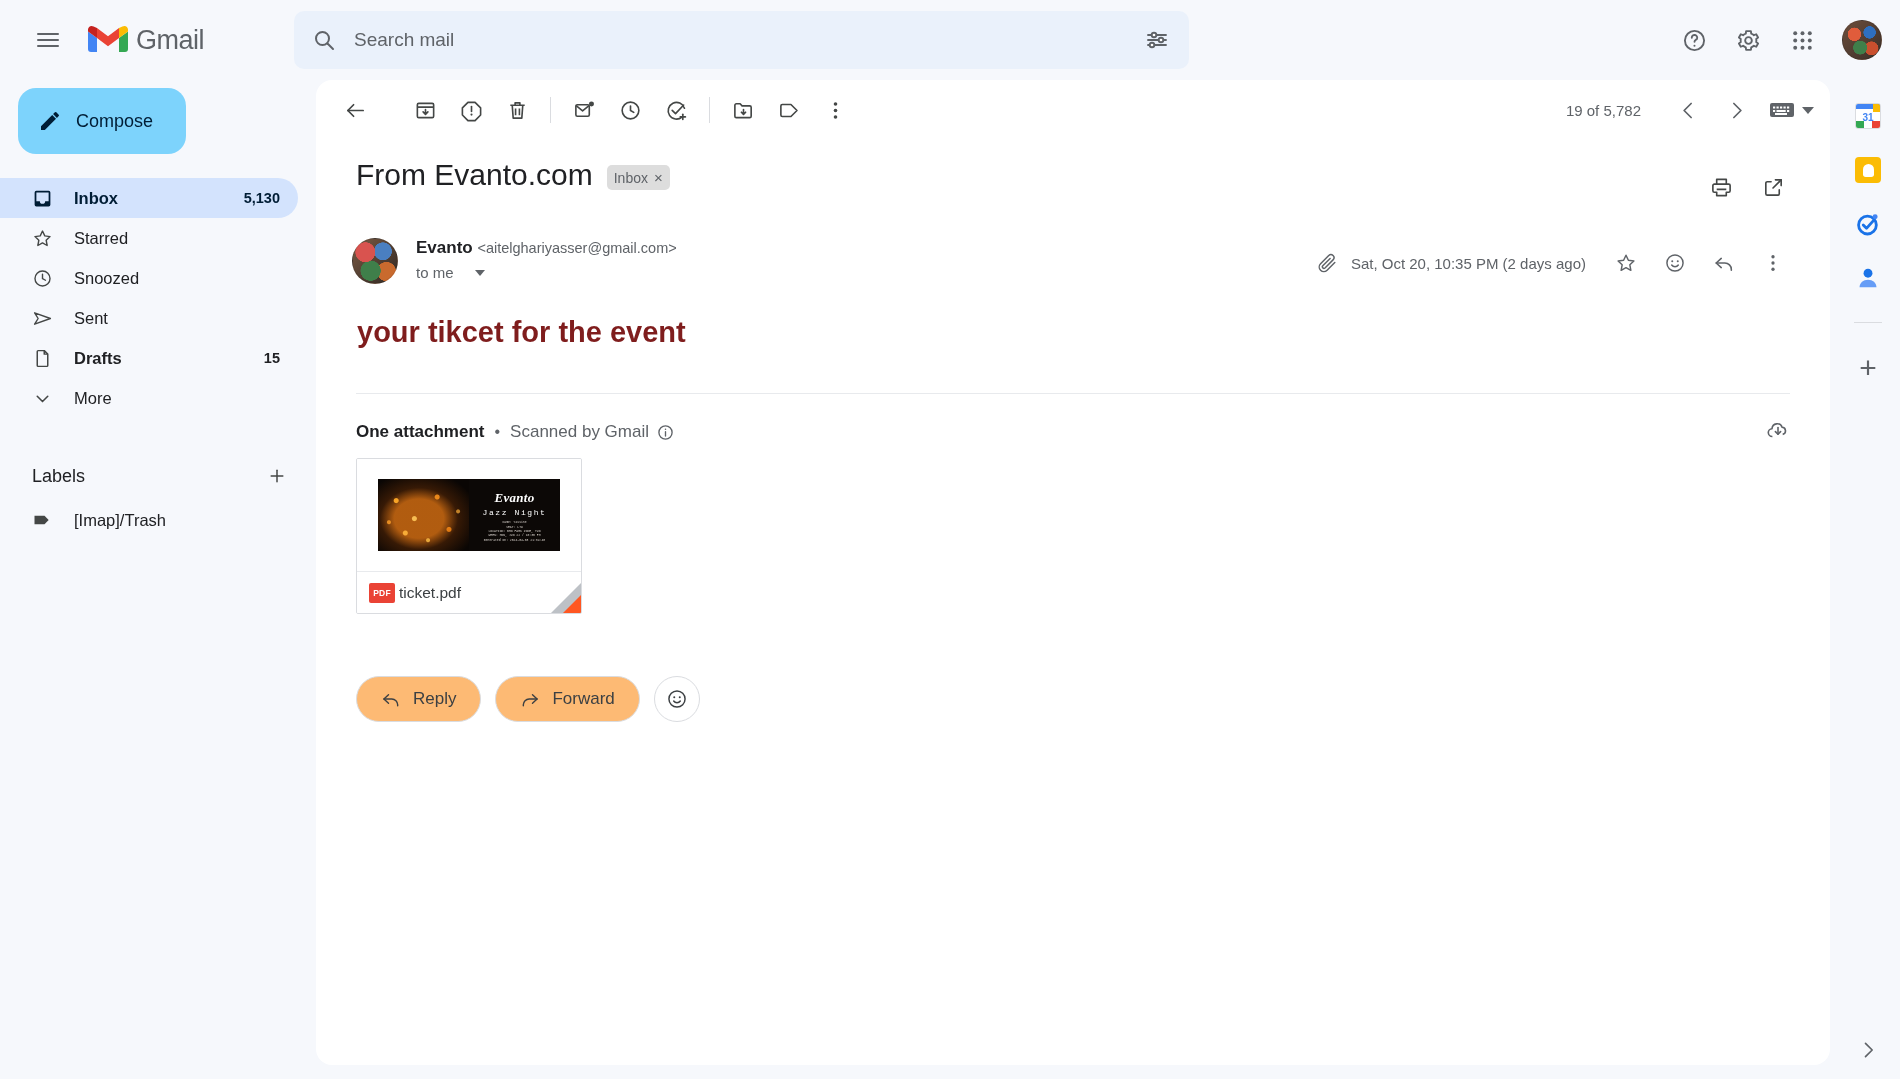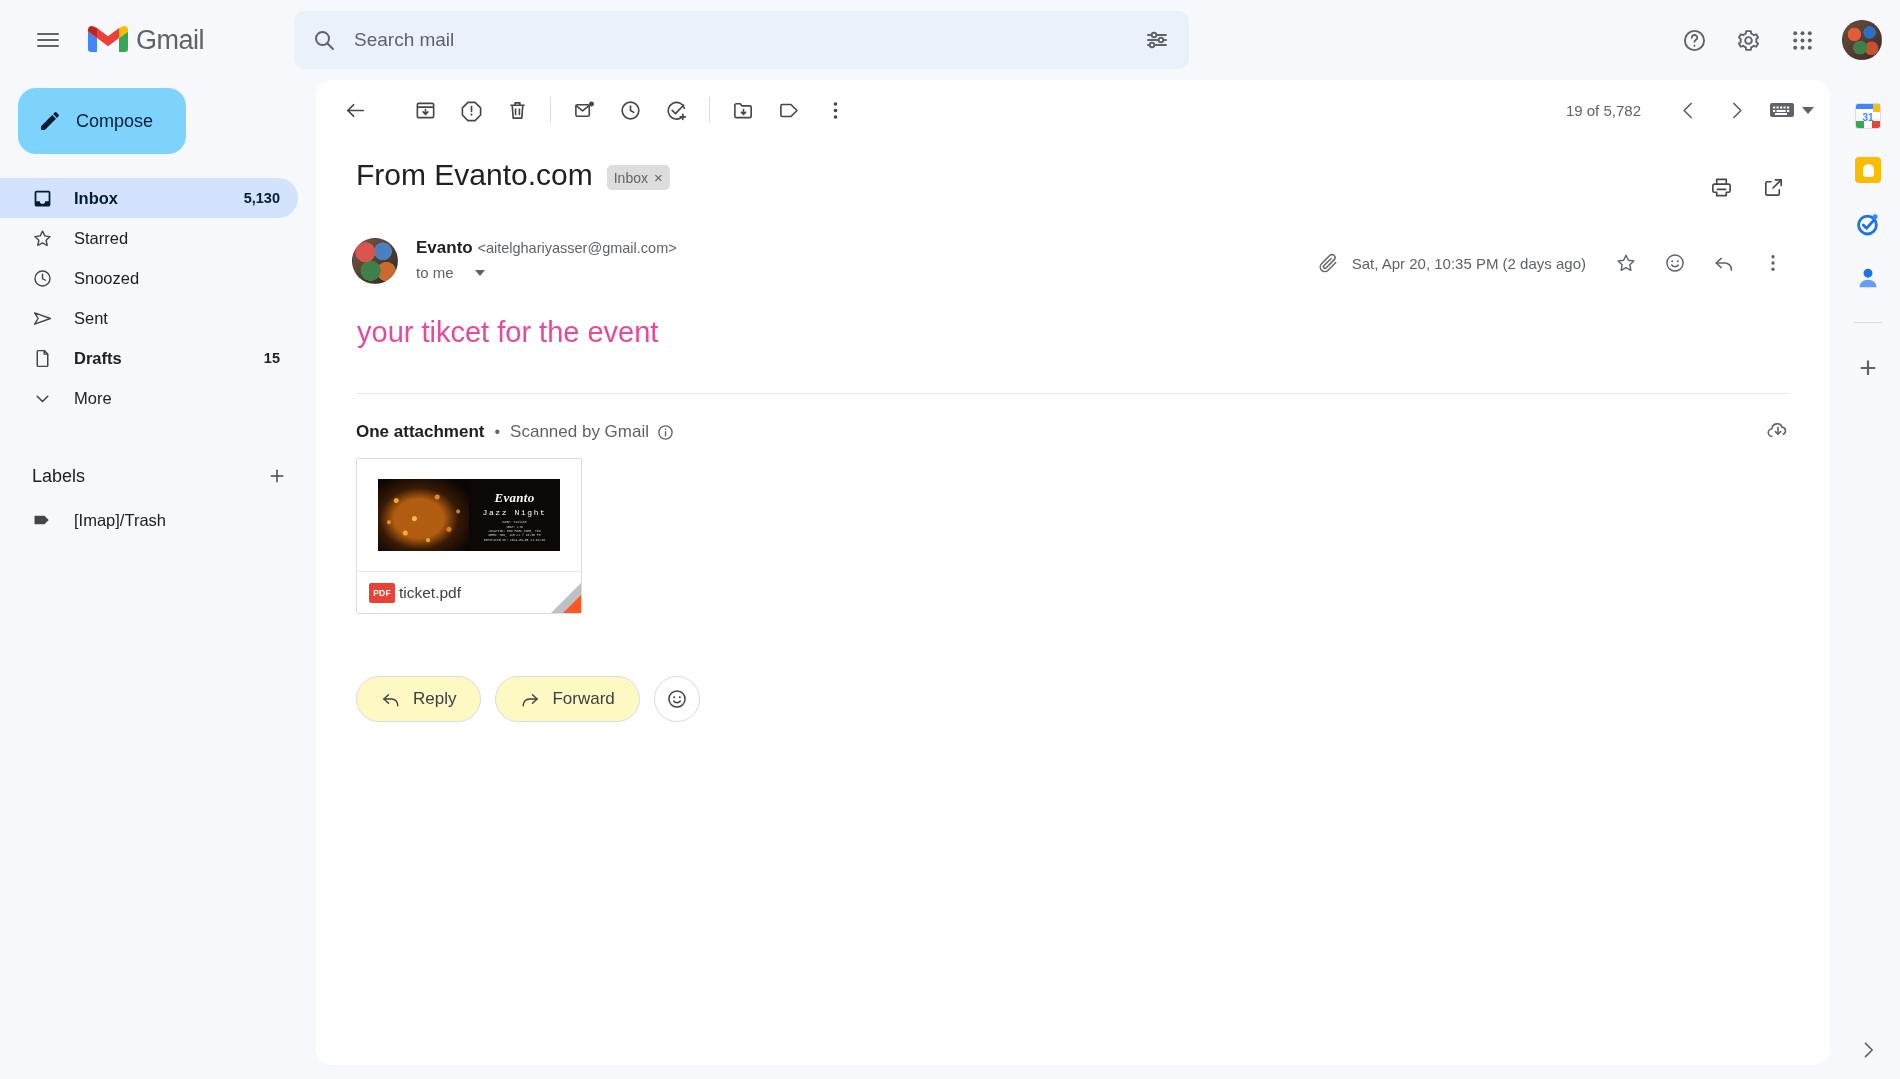--- a/index.html
+++ b/index.html
@@ -112,21 +112,21 @@
   .msg-meta { margin-left: 18px; padding-top: 2px;}
   .sender-line { font-size:17px; color:#202124; }
   .sender-name { font-weight:bold; }
   .sender-email { color:#5f6368; font-size:14.5px; }
   .to-line { margin-top:6px; font-size:15px; color:#5f6368; display:flex; align-items:center; gap:21px; cursor:pointer; width:max-content;}
   .to-caret { width:0;height:0;border-left:5px solid transparent;border-right:5px solid transparent;border-top:6px solid #5f6368;}
   .msg-head-right { margin-left:auto; display:flex; align-items:center; gap:3px; padding-top:4px;}
   .date-text { font-size:15px; color:#5f6368; margin: 0 14px 0 10px; white-space:nowrap;}
   
   .msg-body { padding: 30px 40px 0 40px; }
-  .body-heading { font-size: 29px; font-weight: normal; color:#ec4899; padding-left: 1px;}
+  .body-heading { font-size: 29px; font-weight: bold; color:#7f1d1d; padding-left: 1px;}
   .hr { height:1px; background:#e8eaed; margin: 44px 40px 0 40px; }
   
   .att-head { display:flex; align-items:center; padding: 24px 40px 0 40px; }
   .att-head .t1 { font-size:17px; font-weight:bold; color:#202124; }
   .att-head .dot { margin:0 10px; color:#5f6368; }
   .att-head .t2 { font-size:17px; color:#5f6368;text-align:right; }
   .att-head .info { margin-left:8px; display:flex; align-items:center; }
   .att-head .cloud { margin-left:auto; cursor:pointer; }
   .att-grid { padding: 12px 40px 0 40px; display:flex; gap: 14px;}
   .att-card {
@@ -169,21 +169,21 @@
     letter-spacing:.2px; font-family:"Liberation Sans", sans-serif;
   }
   .att-name { font-size:15.5px; color:#3c4043; }
   .corner-fold { position:absolute; right:0; bottom:0; width:0;height:0; border-left:30px solid transparent; border-bottom:30px solid #bdc1c6;}
   .corner-red { position:absolute; right:0; bottom:0; width:0;height:0; border-right:18px solid #ff5722; border-top:18px solid transparent;}
   
   .reply-row { display:flex; gap:14px; padding: 62px 40px 0 40px; align-items:center;}
   .pill {
     height: 46px; border:1px solid #dadce0; border-radius:24px;
     display:flex; align-items:center; gap:12px; padding: 0 24px;
-    font-size:17px; color:#3c4043; cursor:pointer; background:#fef9c3;
+    font-size:17px; color:#3c4043; cursor:pointer; background:#fdba74;
   }
   .round-btn {
     width:46px; height:46px; border-radius:50%; border:1px solid #dadce0;
     display:flex; align-items:center; justify-content:center; cursor:pointer; background:#fff;
   }
   
   .rightrail {
     width: 64px; flex:none; display:flex; flex-direction:column; align-items:center;
     padding-top: 22px; gap: 26px; background:#f6f8fc;
   }
@@ -509,21 +509,21 @@
         </div>
         <div class="to-line">
           <span>to me</span>
           <span class="to-caret"></span>
         </div>
       </div>
       <div class="msg-head-right">
         <svg width="22" height="22" viewBox="0 0 24 24" fill="none" stroke="#5f6368" stroke-width="1.6" stroke-linecap="round" stroke-linejoin="round">
             <path d="M20.5 11.5l-8.4 8.4a5 5 0 01-7.1-7.1l8.9-8.9a3.3 3.3 0 014.7 4.7l-8.8 8.8a1.7 1.7 0 01-2.4-2.4l8-8"></path>
           </svg>
-        <span class="date-text">Sat, Apr 20, 10:35 PM (2 days ago)</span>
+        <span class="date-text">Sat, Oct 20, 10:35 PM (2 days ago)</span>
         <div class="tb-btn">
           <svg width="22" height="22" viewBox="0 0 24 24" fill="none" stroke="#5f6368" stroke-width="1.6" stroke-linejoin="round">
               <path d="M12 3.5l2.6 5.5 6 .8-4.4 4.2 1.1 6-5.3-2.9-5.3 2.9 1.1-6L3.4 9.8l6-.8z"></path>
             </svg>
         </div>
         <div class="tb-btn">
           <svg width="22" height="22" viewBox="0 0 24 24" fill="none" stroke="#5f6368" stroke-width="1.6">
               <circle cx="12" cy="12" r="8.8"></circle>
               <circle cx="9" cy="10" r="1.1" fill="#5f6368" stroke="none"></circle>
               <circle cx="15" cy="10" r="1.1" fill="#5f6368" stroke="none"></circle>

